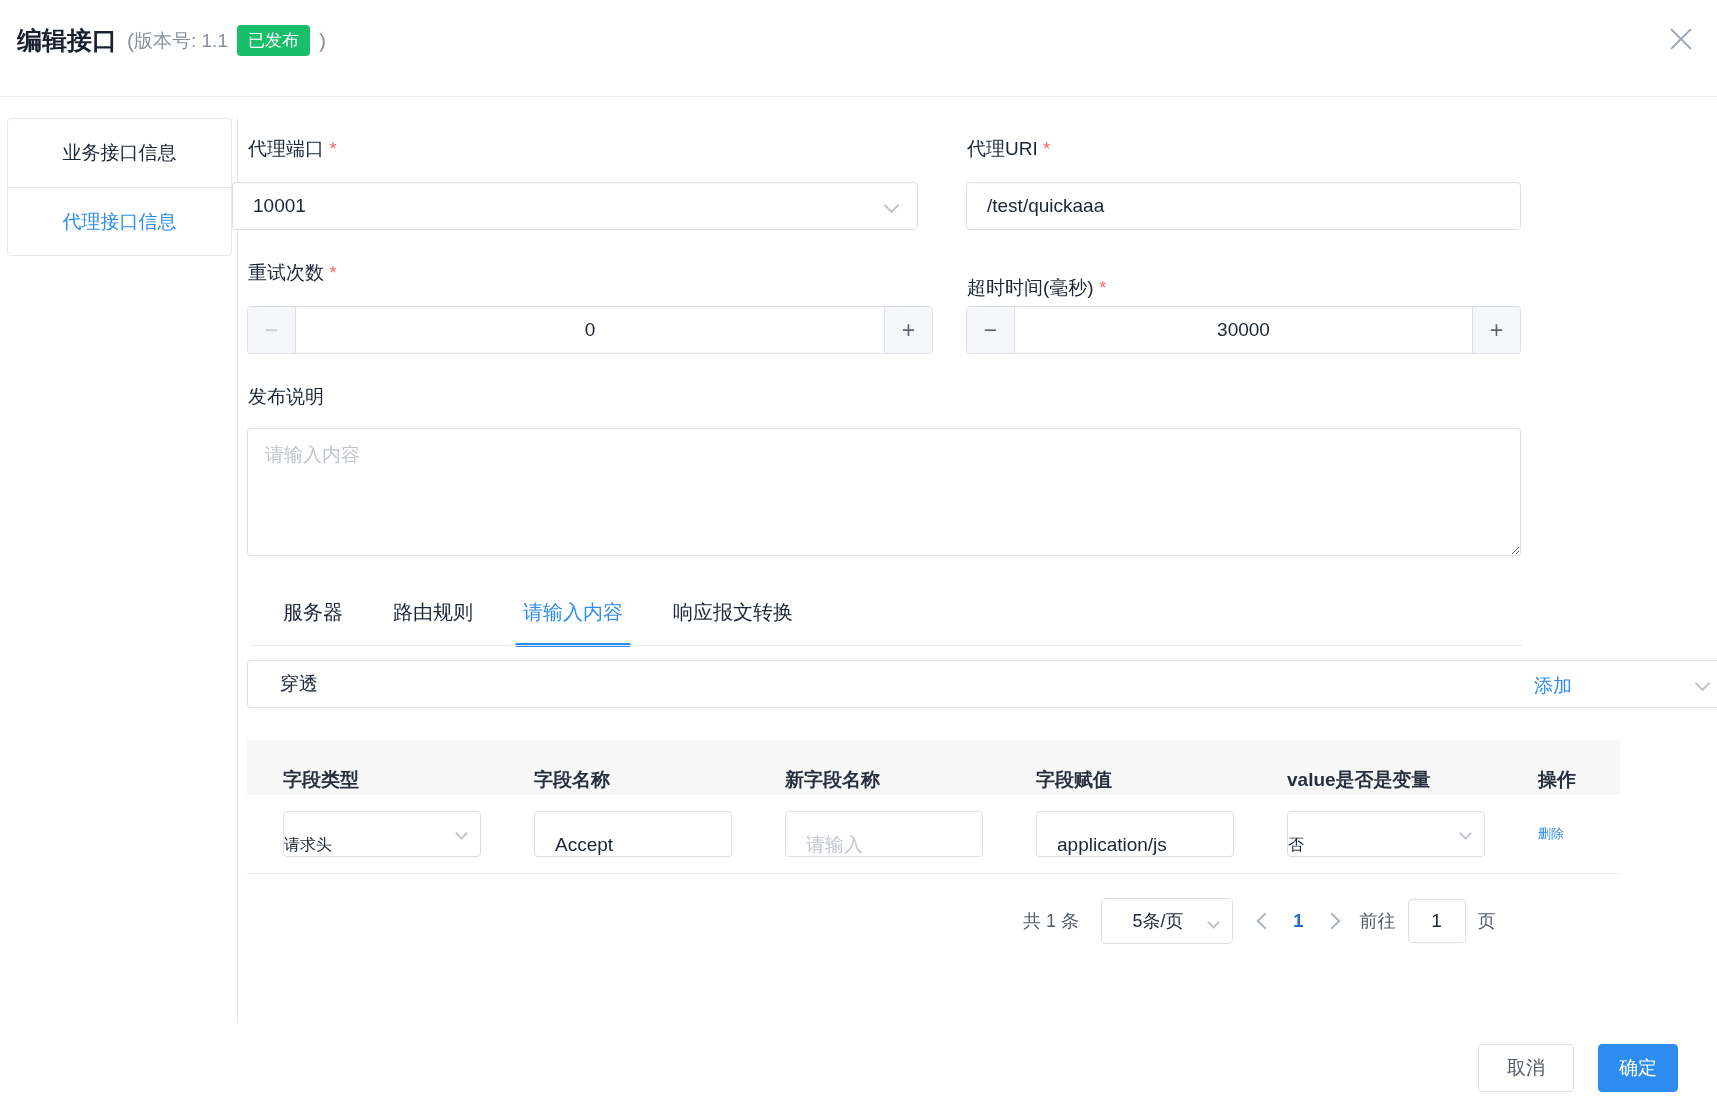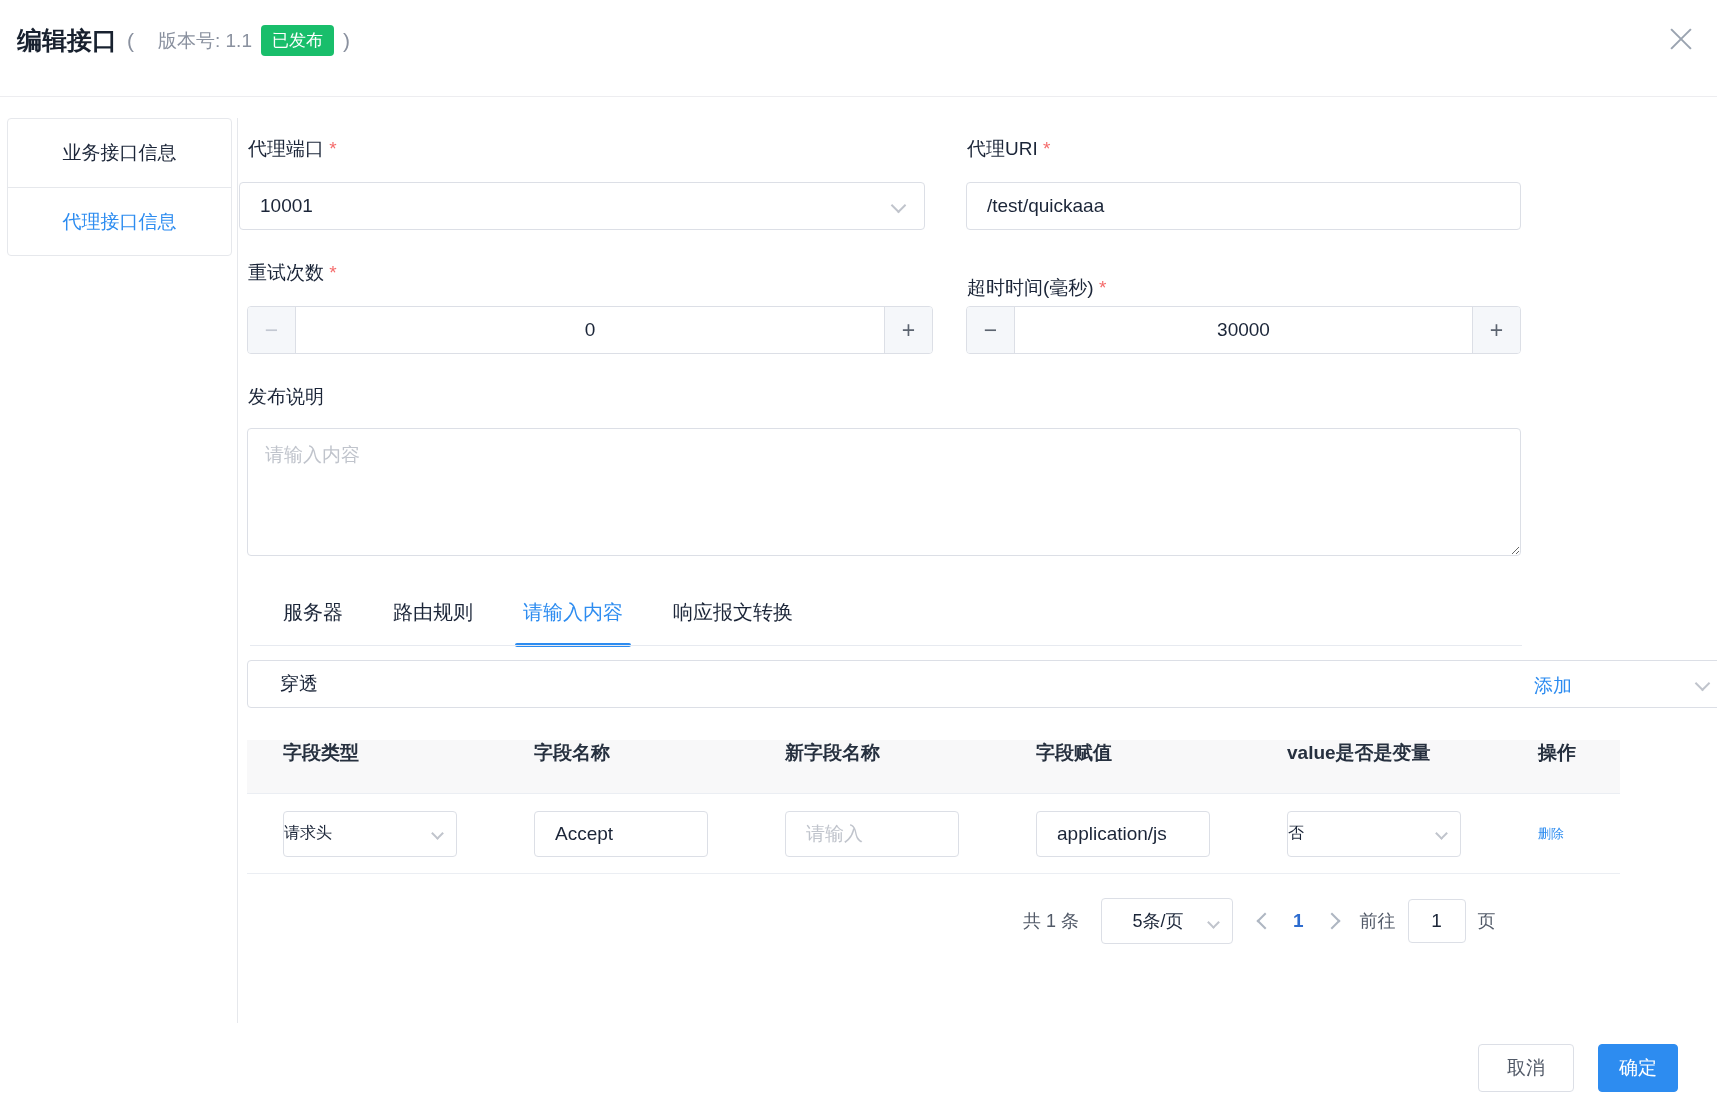--- a/index.html
+++ b/index.html
@@ -6,21 +6,21 @@
   html,body { background:#fff; }
   .stage {
     position:relative; width:1717px; height:1120px; background:#fff; overflow:hidden;
     font-family:"Liberation Sans","DejaVu Sans",sans-serif; color:#1b2538;padding-left:36px;
   }
   
   .hd { position:absolute; left:17px; top:24px; display:flex; align-items:center; }
   .hd-title { font-size:25px; font-weight:700; color:#18212f; }
   .hd-sub { font-size:19px; color:#8a919f; margin-left:10px; display:flex; align-items:center; }
   .hd-sub .paren { font-size:21px; color:#8a919f; }
-  .hd-ver { margin-left:24px; color:#8a919f; }
+  .hd-ver { margin-left:0; color:#8a919f; }
   .badge { background:#19be6b; color:#fff; font-size:17px; line-height:1; padding:7px 11px; border-radius:4px; margin:0 9px; }
   .close-x { position:absolute; right:23px; top:26px; width:26px; height:26px; cursor:pointer; }
   .close-x::before,.close-x::after { content:""; position:absolute; left:-1px; top:12px; width:28px; height:2px; background:#9aa3b0; }
   .close-x::before{ transform:rotate(45deg);} .close-x::after{ transform:rotate(-45deg);}
   .hd-divider { position:absolute; left:0; top:96px; width:1717px; height:1px; background:#ededf0; }
   
   .side-box { position:absolute; left:7px; top:118px; width:225px; border:1px solid #e6e8ec; border-radius:4px; background:#fff; }
   .side-item { height:68px; display:flex; align-items:center; justify-content:center; font-size:19px; color:#1b2538; cursor:pointer; }
   .side-item + .side-item { border-top:1px solid #e6e8ec; }
   .side-item.active { color:#2d8cf0; }
@@ -50,26 +50,26 @@
   .tab { font-size:20px; color:#1b2538; padding-bottom:21px; position:relative; cursor:pointer; white-space:nowrap; }
   .tab.active { color:#2d8cf0; }
   .tab.active::after { content:""; position:absolute; left:-8px; right:-8px; bottom:0; height:4px; background:#2d8cf0; border-radius:2px; }
   .tabs-line { position:absolute; left:250px; top:645px; width:1272px; height:1px; background:#e7eaf0; }
   
   .mode-box { left:247px; top:660px; width:1482px; }
   .mode-box .val { padding-left:32px; }
   .add-link { position:absolute; left:1534px; top:673px; font-size:19px; color:#2d8cf0; cursor:pointer; }
   
   .tbl { position:absolute; left:247px; top:740px; width:1373px; }
-  .tbl-head { display:flex; height:54px; background:#f8f8f9; align-items:flex-start; border-bottom:1px solid #ebeef3; }
+  .tbl-head { display:flex; height:54px; background:#f8f8f9; align-items:flex-end; border-bottom:1px solid #ebeef3; }
   .tbl-row  { display:flex; height:80px; align-items:center; border-bottom:1px solid #ebeef3; background:#fff; }
   .c1{width:251px;} .c2{width:251px;} .c3{width:251px;} .c4{width:251px;} .c5{width:251px;} .c6{width:118px;}
   .th { font-size:19px; font-weight:600; color:#26303f; padding-left:36px; white-space:nowrap; }
   .td { padding-left:36px; }
-  .cell-box { position:relative; width:174px; height:46px; border:1px solid #dcdfe6; border-radius:4px; background:#fff; display:flex; align-items:center; }
+  .cell-box { position:relative; width:198px; height:46px; border:1px solid #dcdfe6; border-radius:4px; background:#fff; display:flex; align-items:flex-end; }
   .del-link { font-size:13px; color:#2d8cf0; cursor:pointer; }
   
   .pager { position:absolute; left:1023px; top:898px; height:46px; display:flex; align-items:center; font-size:18px; color:#525a68; }
   .pg-total { margin-right:22px; white-space:nowrap; }
   .pg-size { position:relative; width:132px; height:46px; border:1px solid #dcdfe6; border-radius:4px; background:#fff;
              display:flex; align-items:center; justify-content:center; font-size:18px; color:#1b2538; cursor:pointer; }
   .pg-size .val-center { margin-right:18px; }
   .pg-arrow { width:12px; height:12px; border-right:2px solid #aeb6c2; border-bottom:2px solid #aeb6c2; cursor:pointer; }
   .pg-prev { transform:rotate(135deg); margin:0 18px 0 26px; }
   .pg-next { transform:rotate(-45deg); margin:0 22px 0 18px; }
@@ -101,21 +101,21 @@
   <span class="close-x"></span>
   <div class="hd-divider"></div>
 
   <div class="side-box">
     <div class="side-item">业务接口信息</div>
     <div class="side-item active">代理接口信息</div>
   </div>
   <div class="side-line"></div>
 
   <div class="f-label req" style="left:248px; top:136px;">代理端口</div>
-  <div class="box" style="left:239px; top:182px; width:686px;">
+  <div class="box" style="left:232px; top:182px; width:686px;">
     <span class="val">10001</span>
     <span class="chev"></span>
   </div>
 
   <div class="f-label req" style="left:967px; top:136px;">代理URI</div>
   <div class="box" style="left:966px; top:182px; width:555px;">
     <input class="txt-input" value="/test/quickaaa" style="">
   </div>
 
   <div class="f-label req" style="left:248px; top:260px;">重试次数</div>

